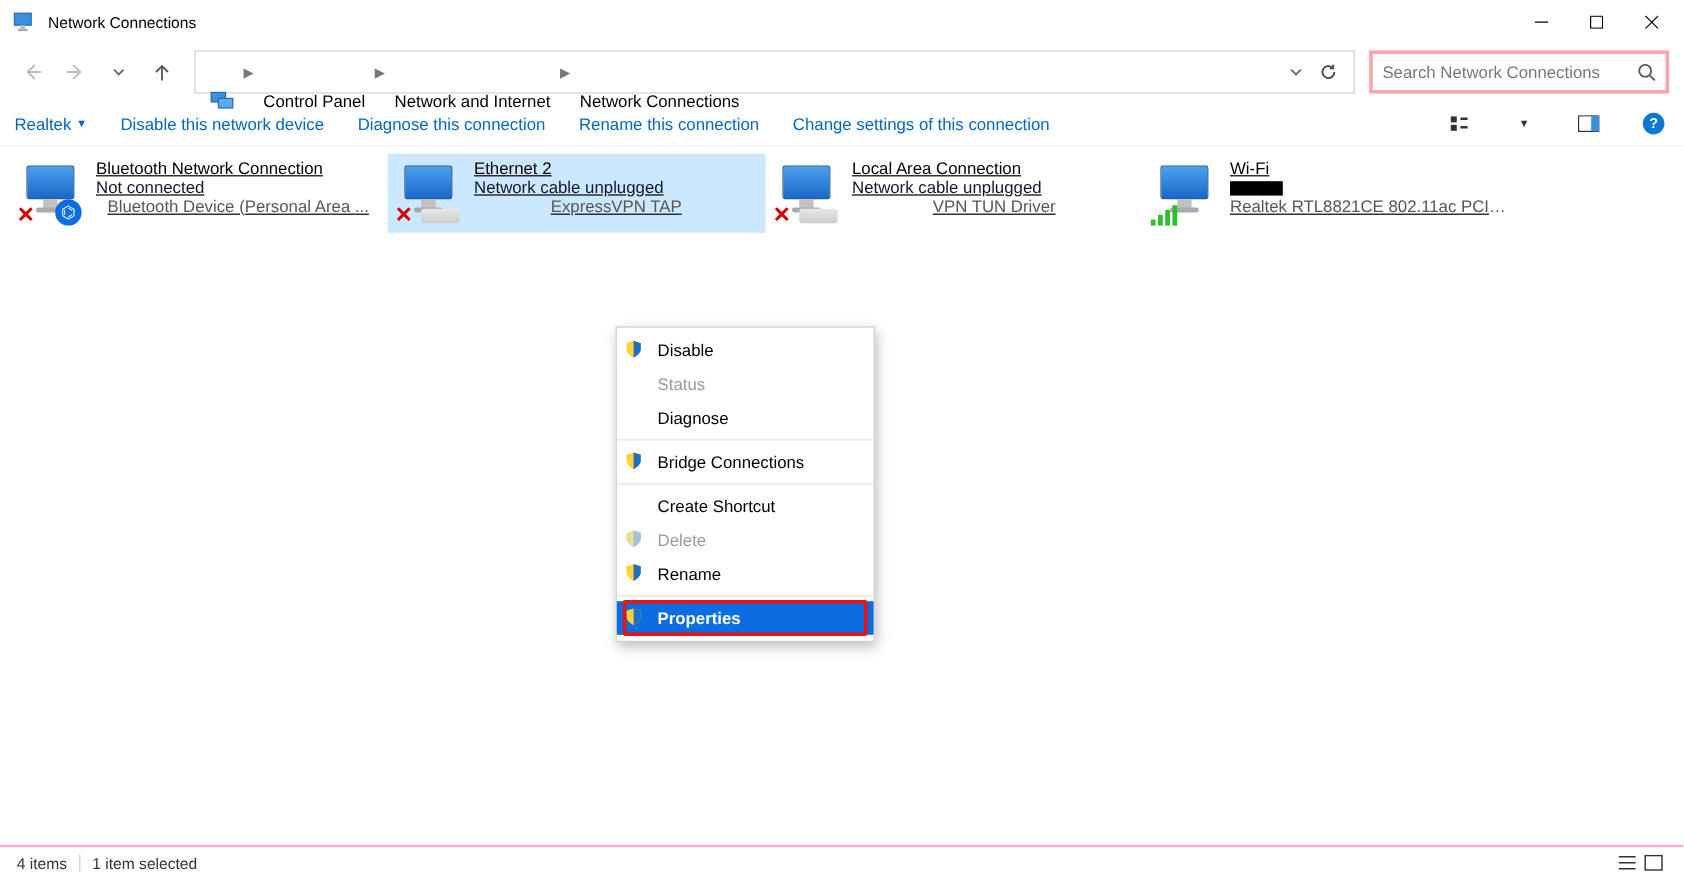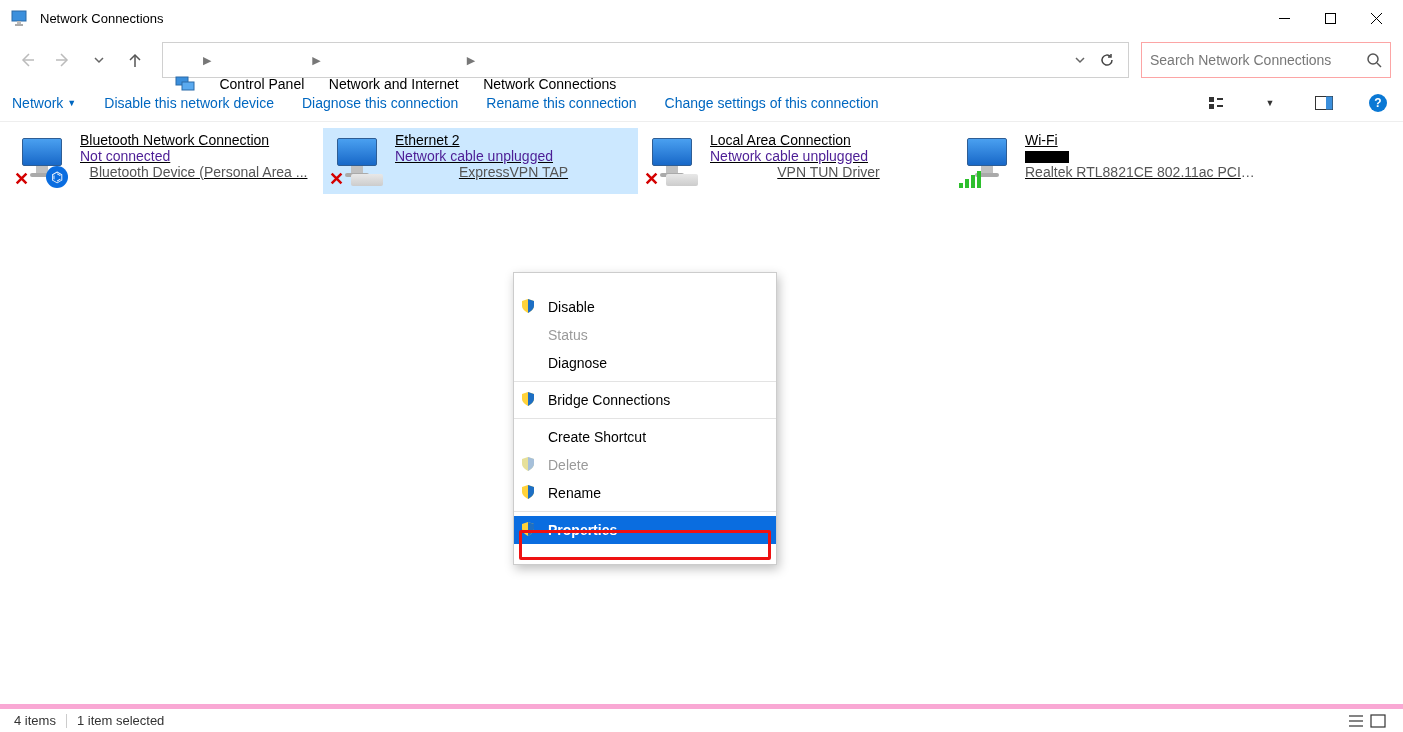--- a/index.html
+++ b/index.html
@@ -16,21 +16,21 @@
   
   .nav-row { height: 48px; display: flex; align-items: center; padding: 0 12px; gap: 6px; }
   .nav-row .nav-arrow { width: 30px; height: 30px; display: inline-flex; align-items: center; justify-content: center; color:#666;}
   .nav-row .nav-arrow.disabled { color:#bbb; }
   .addr-bar { flex: 1; height: 36px; border: 1px solid #d0d0d0; display: flex; align-items: center; padding: 0 6px; margin: 0 6px; background:#fff;}
   .addr-bar .crumb { padding: 4px 6px; display: inline-flex; align-items: center; font-size: 14px; margin-top: 48px;}
   .addr-bar .chev { color:#777; font-size:11px; padding:0 2px;}
   .addr-bar .spacer{flex:1;}
   .addr-bar .addr-chev-down { width: 24px; display:inline-flex; justify-content:center; color:#666;}
   .addr-bar .refresh { width: 30px; display:inline-flex; justify-content:center; color:#444;}
-  .search-box { width: 250px; height: 36px; border: 1px solid #fca5a5; display: flex; align-items: center; padding: 0 8px; color:#666;}
+  .search-box { width: 250px; height: 36px; border: 3px solid #fca5a5; display: flex; align-items: center; padding: 0 8px; color:#666;}
   .search-box input { border: none; outline: none; flex: 1; font-size:14px; color:#000;}
   .search-box input::placeholder{color:#777;}
   .search-ico{color:#555;}
 
   
   .toolbar { height: 38px; display: flex; align-items: center; padding: 0 12px; gap: 28px; border-bottom: 1px solid #eee; }
   .toolbar a { color: #0067c0; text-decoration: none; font-size:14px; display:inline-flex; align-items:center; gap:4px;}
   .toolbar .spacer { flex:1; }
   .toolbar .icon-btn { width:26px; display:inline-flex; align-items:center; justify-content:center;}
   .help-circle{width:18px;height:18px;border-radius:50%;background:#0a78d4;color:#fff;display:inline-flex;align-items:center;justify-content:center;font-size:12px;font-weight:bold;}
@@ -43,36 +43,36 @@
   .conn .monitor{position:absolute;top:6px;left:8px;width:40px;height:28px;background:linear-gradient(#4aa0f0,#1868c8);border:1px solid #2e5d94;border-radius:2px;}
   .conn .stand{position:absolute;top:34px;left:22px;width:12px;height:8px;background:#c0c0c0;}
   .conn .base{position:absolute;top:41px;left:16px;width:24px;height:4px;background:#aaa;border-radius:2px;}
   .conn .red-x{position:absolute;bottom:0;left:0;width:16px;height:16px;color:#d40000;font-weight:bold;font-size:18px;line-height:14px;}
   .conn .bt-badge{position:absolute;bottom:0;left:32px;width:22px;height:22px;border-radius:50%;background:#0a6de0;color:#fff;display:flex;align-items:center;justify-content:center;font-size:14px;}
   .conn .cable{position:absolute;bottom:2px;left:22px;width:32px;height:12px;background:linear-gradient(#e8e8e8,#ccc);border-radius:2px;}
   .conn .wifi-bars{position:absolute;bottom:0;left:0;display:flex;align-items:flex-end;gap:2px;}
   .conn .wifi-bars span{width:4px;background:#2dbf2d;display:inline-block;}
   .conn .text-cell { flex:1; overflow:hidden;text-decoration:underline; }
   .conn .text-cell .t1{font-size:14px;white-space:nowrap;overflow:hidden;text-overflow:ellipsis;}
-  .conn .text-cell .t2{font-size:14px;color:#4c1d95;white-space:nowrap;overflow:hidden;text-overflow:ellipsis;}
+  .conn .text-cell .t2{font-size:14px;color:#0f172a;white-space:nowrap;overflow:hidden;text-overflow:ellipsis;}
   .conn .text-cell .t3{font-size:14px;color:#555;white-space:nowrap;overflow:hidden;text-overflow:ellipsis;text-align:center;}
   .conn .redact{display:inline-block;width:44px;height:12px;background:#000;vertical-align:middle;}
 
   
-  .context-menu { position: absolute; left: 513px; top: 150px; width: 264px; background:#fff; border:1px solid #ccc; box-shadow: 2px 4px 10px rgba(0,0,0,0.25); padding:20px 0;}
+  .context-menu { position: absolute; left: 513px; top: 150px; width: 216px; background:#fff; border:1px solid #ccc; box-shadow: 2px 4px 10px rgba(0,0,0,0.25); padding:5px 0;}
   .context-menu .sep{height:1px;background:#e3e3e3;margin:4px 0;}
   .context-menu .mi{height:28px;display:flex;align-items:center;padding:0 12px 0 6px;gap:10px;font-size:14px;}
   .context-menu .mi .shield{width:18px;height:18px;display:inline-flex;}
   .context-menu .mi .pad{width:18px;}
   .context-menu .mi.disabled{color:#9a9a9a;align-items:center;}
   .context-menu .mi.highlight{background:#0a6de0;color:#fff;font-weight:600;}
   .context-menu .red-outline{position:absolute;left:5px;right:5px;bottom:4px;height:30px;border:3px solid #e11;border-radius:2px;pointer-events:none;}
 
   
-  .status-bar{position:absolute;bottom:0;left:0;right:0;height:28px;border-top:5px solid #f9a8d4;display:flex;align-items:center;padding:0 14px;font-size:13px;color:#333;}
+  .status-bar{position:absolute;bottom:0;left:0;right:0;height:28px;border-top:2px solid #f9a8d4;display:flex;align-items:center;padding:0 14px;font-size:13px;color:#333;}
   .status-bar .div{width:1px;height:14px;background:#ccc;margin:0 10px;}
   .status-bar .spacer{flex:1;}
   .status-bar .view-btn{width:22px;display:inline-flex;justify-content:center;align-items:center;}
 
   svg{display:block;}
   .shield svg{width:16px;height:16px;}
 </style>
 </head>
 <body>
 
@@ -162,21 +162,21 @@
         <svg width="16" height="16" viewBox="0 0 16 16" fill="none" stroke="#555" stroke-width="1.5">
           <circle cx="7" cy="7" r="5"></circle>
           <line x1="11" y1="11" x2="15" y2="15"></line>
         </svg>
       </span>
   </div>
 </div>
 
 <div class="toolbar">
   <a href="#">
-      <span>Network</span> 
+      <span>Realtek</span> 
       <span style="font-size:9px;">▼</span>
     </a>
   <a href="#">Disable this network device</a>
   <a href="#">Diagnose this connection</a>
   <a href="#">Rename this connection</a>
   <a href="#">Change settings of this connection</a>
   <span class="spacer"></span>
   <span class="icon-btn">
       <svg width="16" height="16" viewBox="0 0 16 16" fill="#333">
         <rect x="1" y="2" width="5" height="5"></rect>

